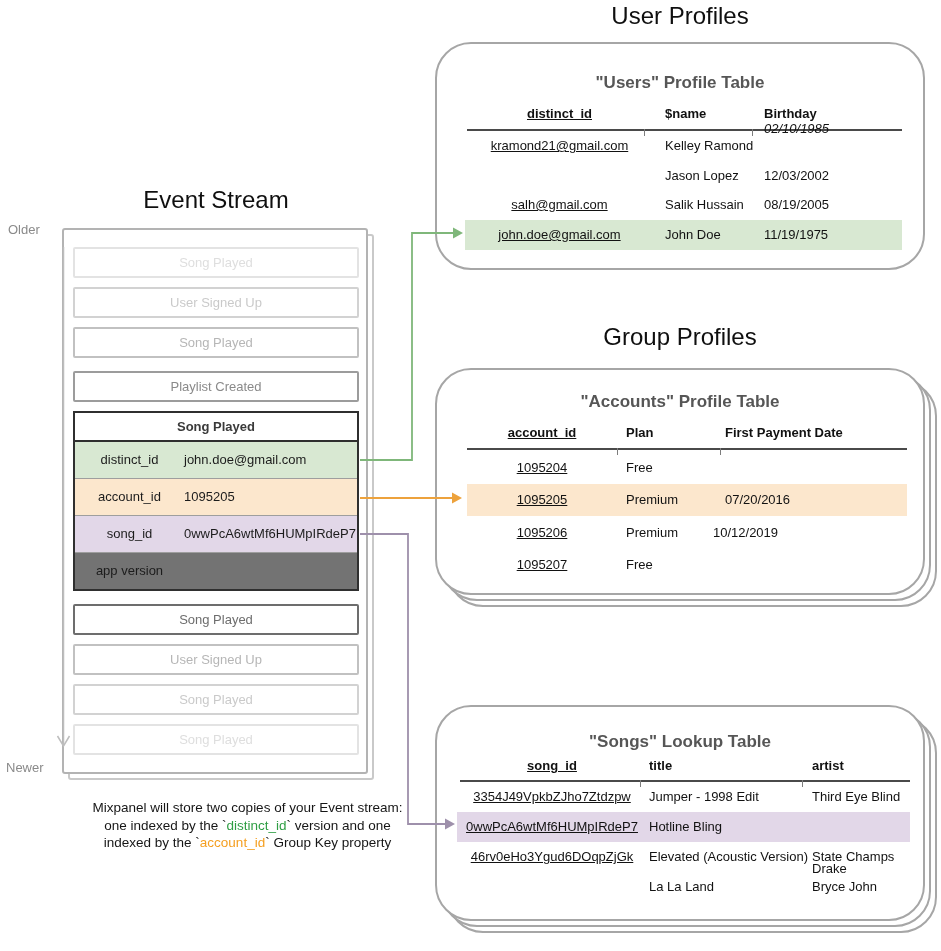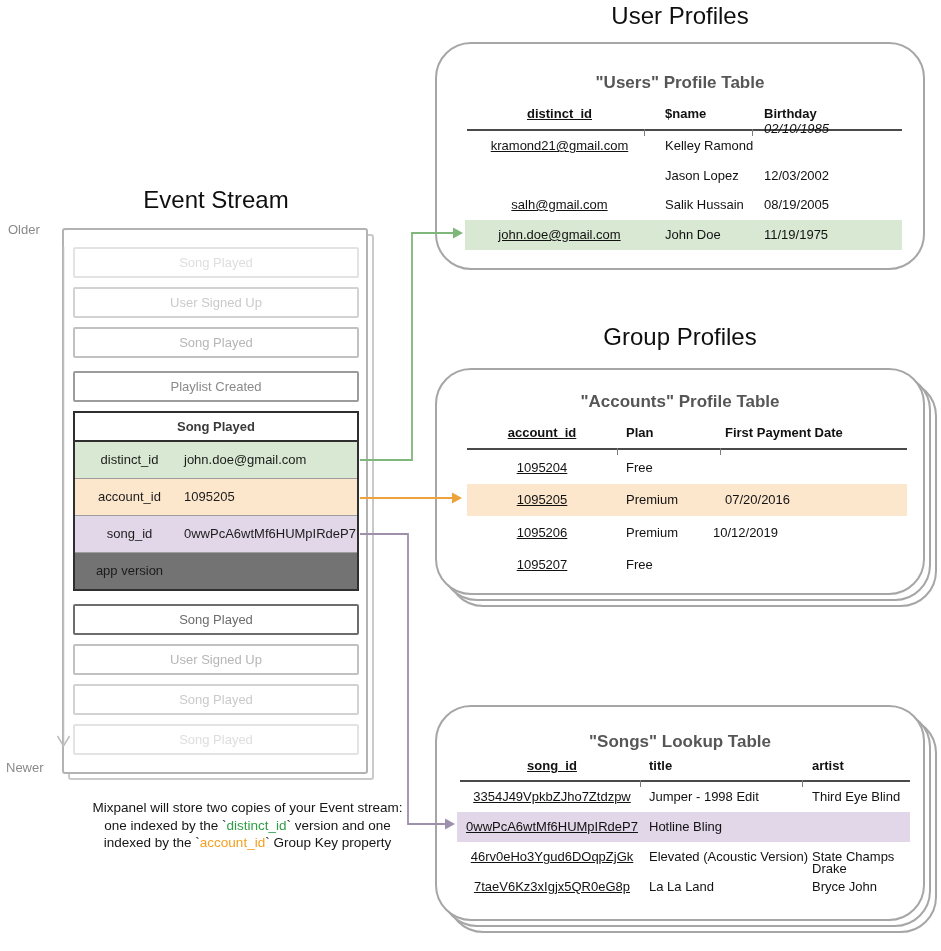--- a/index.html
+++ b/index.html
@@ -183,21 +183,20 @@
     <div class="cell" style="left:375px;top:75px;">Third Eye Blind</div>
 
     <div class="cell center u" style="left:15px;top:105px;width:200px;">0wwPcA6wtMf6HUMpIRdeP7</div>
     <div class="cell" style="left:212px;top:105px;">Hotline Bling</div>
     <div class="cell" style="left:375px;top:105px;margin-top:42px;">Drake</div>
 
     <div class="cell center u" style="left:15px;top:135px;width:200px;">46rv0eHo3Ygud6DOqpZjGk</div>
     <div class="cell" style="left:212px;top:135px;">Elevated (Acoustic Version)</div>
     <div class="cell" style="left:375px;top:135px;">State Champs</div>
 
-    <div class="cell center u" style="left:15px;top:165px;width:200px;">7taeV6Kz3xIgjx5QR0eG8p</div>
     <div class="cell" style="left:212px;top:165px;">La La Land</div>
     <div class="cell" style="left:375px;top:165px;">Bryce John</div>
   </div>
 
   <svg class="overlay" width="941" height="951" viewBox="0 0 941 951">
 
     <g>
       <line x1="63.5" y1="247" x2="63.5" y2="744" stroke="#bdbdbd" stroke-width="1.5"></line>
       <path d="M57.5,736 L63.5,746 L69.5,736" fill="none" stroke="#bdbdbd" stroke-width="1.5"></path>
     </g>

